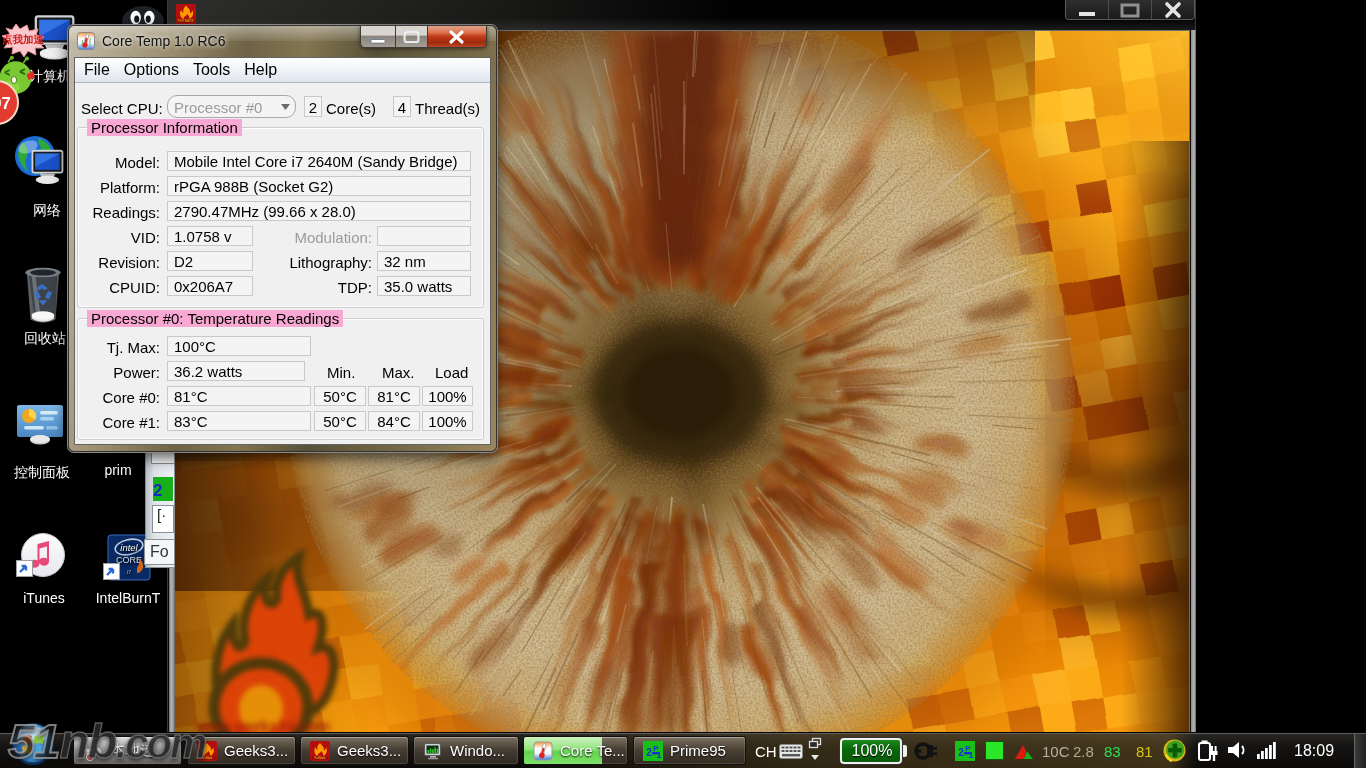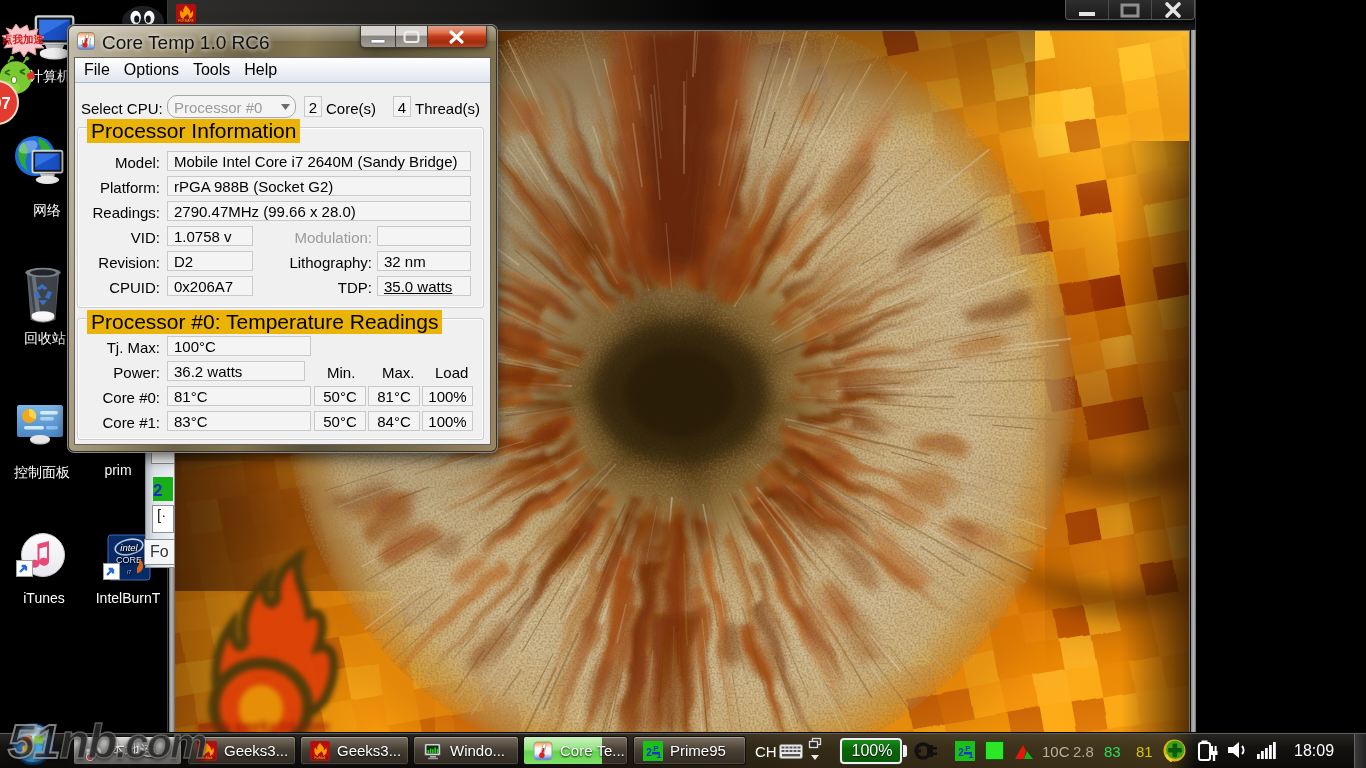--- a/index.html
+++ b/index.html
@@ -8,31 +8,31 @@
 #fmbtns{position:absolute;left:897px;top:0;width:130px;height:20px;border:1px solid #5a5a5a;border-top:none;border-radius:0 0 4px 4px;background:linear-gradient(#2e2e2e,#1a1a1a);display:flex}
 #fmbtns div{flex:1;position:relative;border-right:1px solid #4c4c4c}
 #fmbtns div:last-child{border-right:none}
 #fmclient{position:absolute;left:6px;top:30px;width:1016px;height:702px;overflow:hidden;border:1px solid #6e6e6e;border-bottom:none}
 .dicon{position:absolute;width:84px;text-align:center;color:#fff;font-size:14px;text-shadow:1px 1px 2px #000,0 0 4px #000}
 #ct{position:absolute;left:68px;top:25px;width:429px;height:427px;border-radius:6px;
  background:linear-gradient(100deg,#c2bba9,#998c6c 22%,#6e6346 36%,#837550 48%,#585138 62%,#746846 80%,#9a8660);
  box-shadow:0 0 0 1px #32312f inset,0 0 0 1px #888,0 5px 16px rgba(0,0,0,0.7);z-index:5}
 #ct .gloss{position:absolute;left:1px;top:1px;right:1px;height:15px;border-radius:6px 6px 0 0;background:linear-gradient(rgba(255,255,255,0.42),rgba(255,255,255,0.08))}
 #ctinner{position:absolute;left:6px;top:32px;width:417px;height:388px;background:#f0f0f0;border:1px solid #636363}
-#cttitle{position:absolute;left:9px;top:7px;font-size:19px;color:#111;display:flex;align-items:flex-start;gap:7px;text-shadow:0 0 5px rgba(255,255,255,0.9),0 0 5px rgba(255,255,255,0.5)}
+#cttitle{position:absolute;left:9px;top:7px;font-size:14px;color:#111;display:flex;align-items:center;gap:7px;text-shadow:0 0 5px rgba(255,255,255,0.9),0 0 5px rgba(255,255,255,0.5)}
 #ctmenu{height:25px;background:linear-gradient(#fff,#eef1f6 55%,#dee4ee);border-bottom:1px solid #aeb6c2;font-size:16px;display:flex;align-items:center;color:#000;padding-left:2px}
 #ctmenu span{padding:0 7px}
 .fld{position:absolute;background:#f4f4f4;border:1px solid #c9c9c9;font-size:15px;color:#000;padding:1px 6px 0;white-space:nowrap;overflow:hidden}
 .fld.ctr{text-align:center;padding:1px 0 0}
 .fld.dis{color:#9b9b9b}
 .lbl{position:absolute;font-size:15px;color:#000;white-space:nowrap}
 .lbl.r{transform:translateX(-100%)}
 .lbl.dis{color:#9b9b9b}
 .grp{position:absolute;border:1px solid #cdcdcd;border-radius:3px;box-shadow:0 0 0 1px #fff inset}
-.grp>span{position:absolute;left:9px;top:-9px;background:#eab308;padding:0 4px;font-size:21px;white-space:nowrap}
+.grp>span{position:absolute;left:9px;top:-9px;background:#f9a8d4;padding:0 4px;font-size:15px;white-space:nowrap}
 #ctbtns{position:absolute;left:292px;top:0;height:23px;display:flex;z-index:3;filter:drop-shadow(0 1px 2px rgba(0,0,0,0.5))}
 .cbtn{height:23px;border:1px solid #3f3c38;position:relative;background:linear-gradient(#d8d5d1 42%,#8b857d 50%,#a49d94)}
 .cbtn.min{width:35px;border-radius:0 0 0 5px;border-right:none}
 .cbtn.max{width:33px}
 .cbtn.cls{width:59px;border-radius:0 0 5px 0;border-left:none;background:linear-gradient(#dd9a82 6%,#e0764f 30%,#c23a18 50%,#9e2c0e 78%,#bb4524)}
 #tb{position:absolute;left:0;top:732px;width:1366px;height:36px;background:linear-gradient(#2a2824,#141311 40%,#0b0a09);border-top:1px solid #050505;z-index:8}
 #tb .hl{position:absolute;left:0;top:0;width:100%;height:1px;background:rgba(255,255,255,0.25)}
 #tbtint{position:absolute;left:520px;top:1px;width:676px;height:35px;background:linear-gradient(90deg,rgba(125,95,35,0),rgba(125,98,40,0.30) 40%,rgba(140,110,45,0.38) 96%,rgba(60,45,20,0))}
 .tbbtn{position:absolute;top:3px;height:29px;border-radius:3px;border:1px solid rgba(15,12,10,0.95);box-shadow:inset 0 1px 0 rgba(255,255,255,0.3),inset 0 0 0 1px rgba(255,255,255,0.12);background:linear-gradient(rgba(132,120,104,0.9),rgba(80,71,60,0.82) 48%,rgba(54,47,39,0.85));display:flex;align-items:center;color:#fff;font-size:15px;overflow:hidden}
 .tbbtn .ic{width:20px;height:20px;margin:0 7px 0 9px;flex:none;position:relative}
@@ -2481,21 +2481,21 @@
         <div class="fld " style="left:92px;top:168px;width:86px;height:20px;">1.0758 v</div>
         <div class="lbl r dis" style="left:297px;top:171px">Modulation:</div>
         <div class="fld dis" style="left:302px;top:168px;width:94px;height:20px;"></div>
         <div class="lbl r" style="left:85px;top:196px">Revision:</div>
         <div class="fld " style="left:92px;top:193px;width:86px;height:20px;">D2</div>
         <div class="lbl r" style="left:297px;top:196px">Lithography:</div>
         <div class="fld " style="left:302px;top:193px;width:94px;height:20px;">32 nm</div>
         <div class="lbl r" style="left:85px;top:221px">CPUID:</div>
         <div class="fld " style="left:92px;top:218px;width:86px;height:20px;">0x206A7</div>
         <div class="lbl r" style="left:297px;top:221px">TDP:</div>
-        <div class="fld " style="left:302px;top:218px;width:94px;height:20px;text-decoration:underline;">35.0 watts</div>
+        <div class="fld " style="left:302px;top:218px;width:94px;height:20px;">35.0 watts</div>
         <div class="grp" style="left:2px;top:260px;width:407px;height:122px">
           <span>Processor #0: Temperature Readings</span>
         </div>
         <div class="lbl r" style="left:85px;top:281px">Tj. Max:</div>
         <div class="fld " style="left:92px;top:278px;width:144px;height:20px;">100°C</div>
         <div class="lbl r" style="left:85px;top:306px">Power:</div>
         <div class="fld " style="left:92px;top:303px;width:138px;height:20px;">36.2 watts</div>
         <div class="lbl " style="left:252px;top:306px">Min.</div>
         <div class="lbl " style="left:307px;top:306px">Max.</div>
         <div class="lbl " style="left:360px;top:306px">Load</div>

